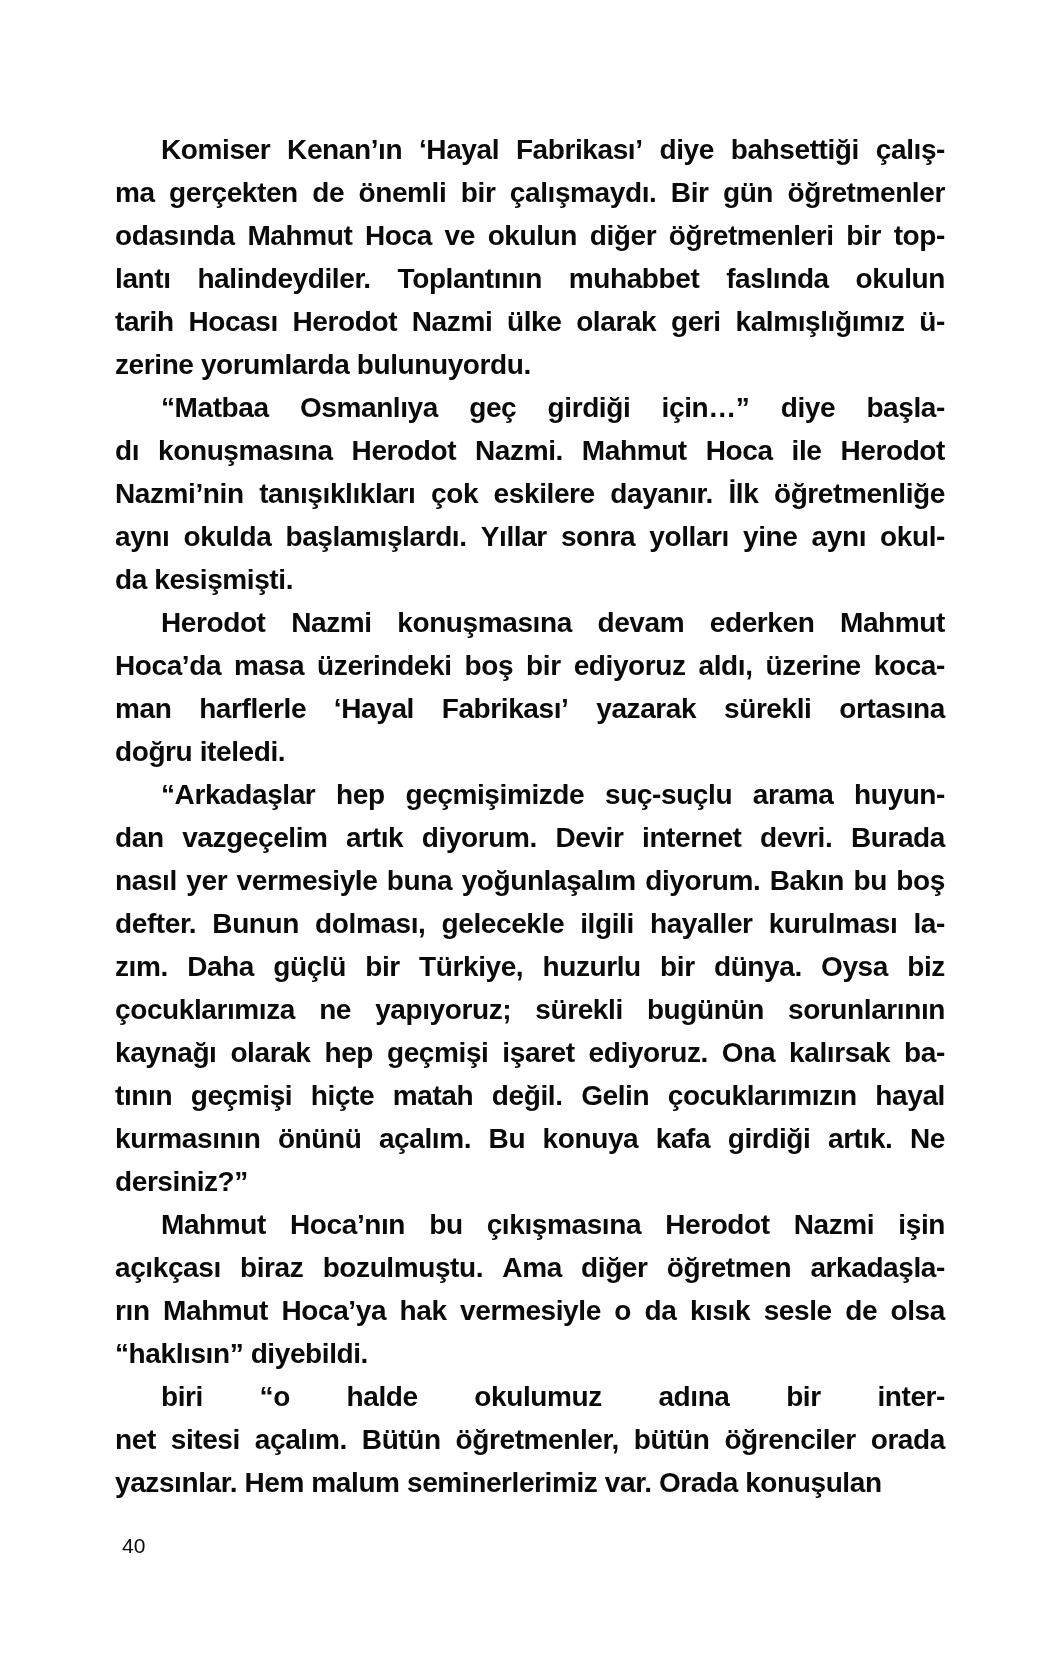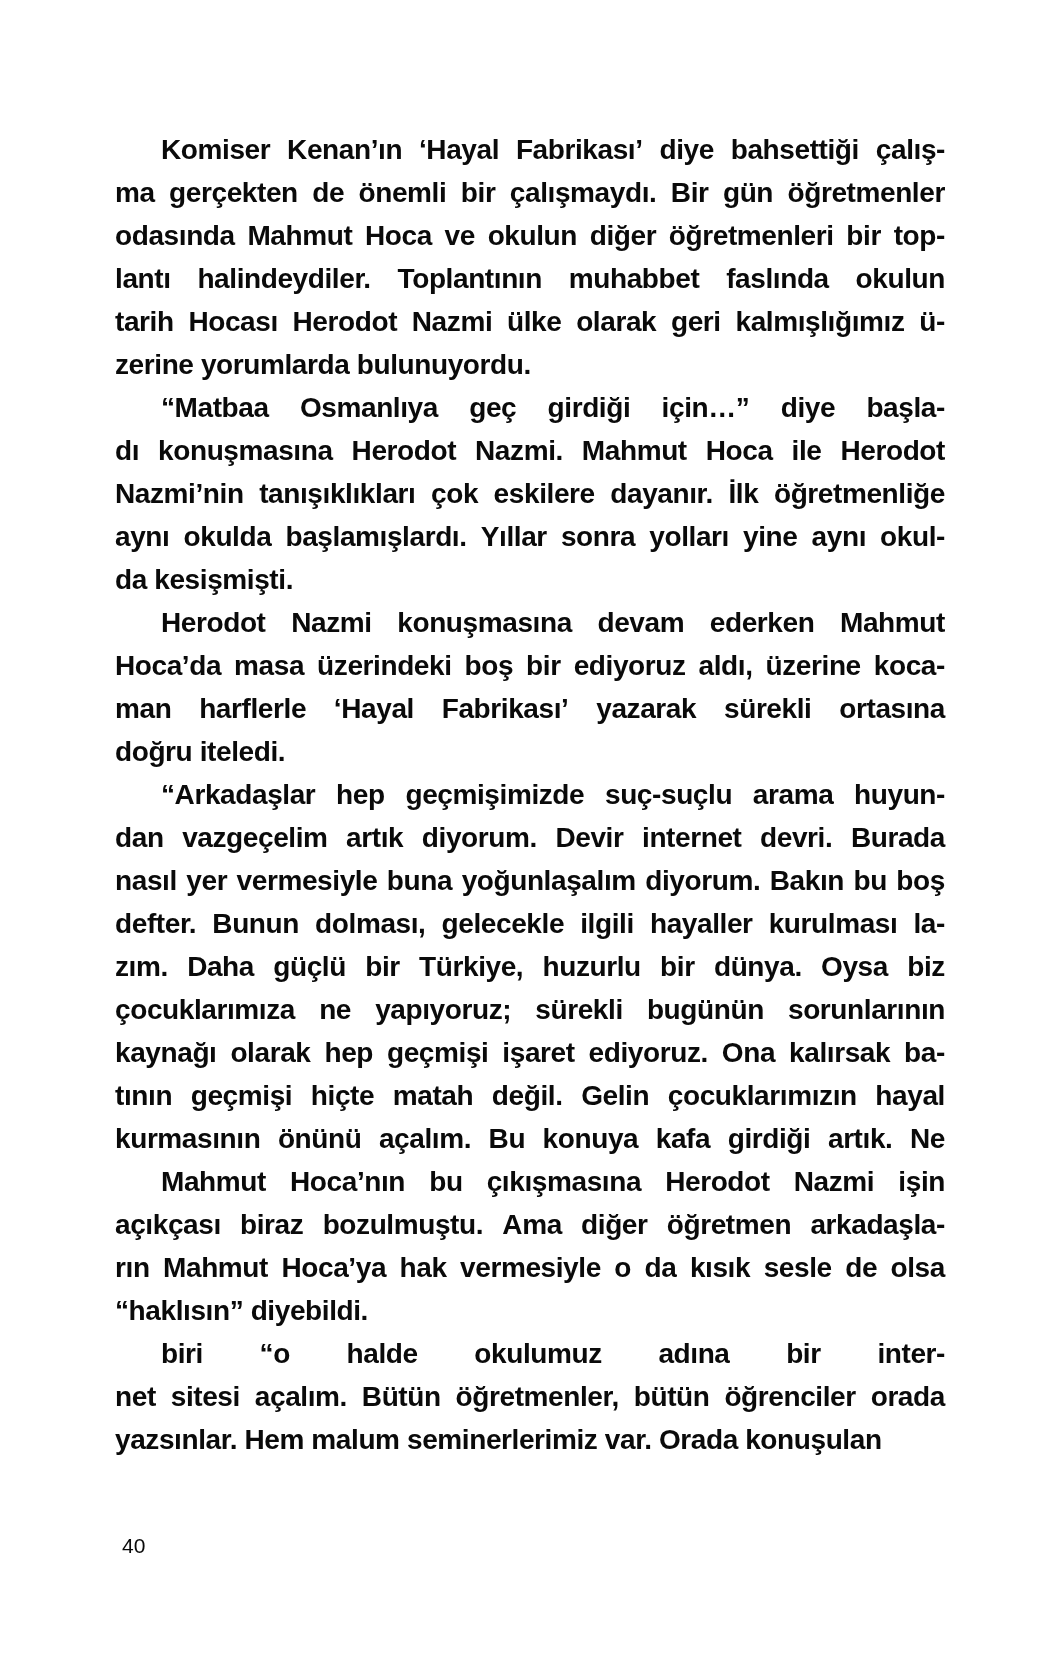--- a/index.html
+++ b/index.html
@@ -89,20 +89,21 @@
       <div class="paragraph">
         <div class="line first just"><span>“Arkadaşlar</span><span>hep</span><span>geçmişimizde</span><span>suç-suçlu</span><span>arama</span><span>huyun-</span></div>
         <div class="line just"><span>dan</span><span>vazgeçelim</span><span>artık</span><span>diyorum.</span><span>Devir</span><span>internet</span><span>devri.</span><span>Burada</span></div>
         <div class="line just"><span>nasıl</span><span>yer</span><span>vermesiyle</span><span>buna</span><span>yoğunlaşalım</span><span>diyorum.</span><span>Bakın</span><span>bu</span><span>boş</span></div>
         <div class="line just"><span>defter.</span><span>Bunun</span><span>dolması,</span><span>gelecekle</span><span>ilgili</span><span>hayaller</span><span>kurulması</span><span>la-</span></div>
         <div class="line just"><span>zım.</span><span>Daha</span><span>güçlü</span><span>bir</span><span>Türkiye,</span><span>huzurlu</span><span>bir</span><span>dünya.</span><span>Oysa</span><span>biz</span></div>
         <div class="line just"><span>çocuklarımıza</span><span>ne</span><span>yapıyoruz;</span><span>sürekli</span><span>bugünün</span><span>sorunlarının</span></div>
         <div class="line just"><span>kaynağı</span><span>olarak</span><span>hep</span><span>geçmişi</span><span>işaret</span><span>ediyoruz.</span><span>Ona</span><span>kalırsak</span><span>ba-</span></div>
         <div class="line just"><span>tının</span><span>geçmişi</span><span>hiçte</span><span>matah</span><span>değil.</span><span>Gelin</span><span>çocuklarımızın</span><span>hayal</span></div>
         <div class="line just"><span>kurmasının</span><span>önünü</span><span>açalım.</span><span>Bu</span><span>konuya</span><span>kafa</span><span>girdiği</span><span>artık.</span><span>Ne</span></div>
+        <div class="line last">dersiniz?”</div>
       </div>
       <div class="paragraph">
         <div class="line first just"><span>Mahmut</span><span>Hoca’nın</span><span>bu</span><span>çıkışmasına</span><span>Herodot</span><span>Nazmi</span><span>işin</span></div>
         <div class="line just"><span>açıkçası</span><span>biraz</span><span>bozulmuştu.</span><span>Ama</span><span>diğer</span><span>öğretmen</span><span>arkadaşla-</span></div>
         <div class="line just"><span>rın</span><span>Mahmut</span><span>Hoca’ya</span><span>hak</span><span>vermesiyle</span><span>o</span><span>da</span><span>kısık</span><span>sesle</span><span>de</span><span>olsa</span></div>
         <div class="line last">“haklısın” diyebildi.</div>
       </div>
       <div class="paragraph">
         <div class="line first just"><span>biri</span><span>“o</span><span>halde</span><span>okulumuz</span><span>adına</span><span>bir</span><span>inter-</span></div>
         <div class="line just"><span>net</span><span>sitesi</span><span>açalım.</span><span>Bütün</span><span>öğretmenler,</span><span>bütün</span><span>öğrenciler</span><span>orada</span></div>

